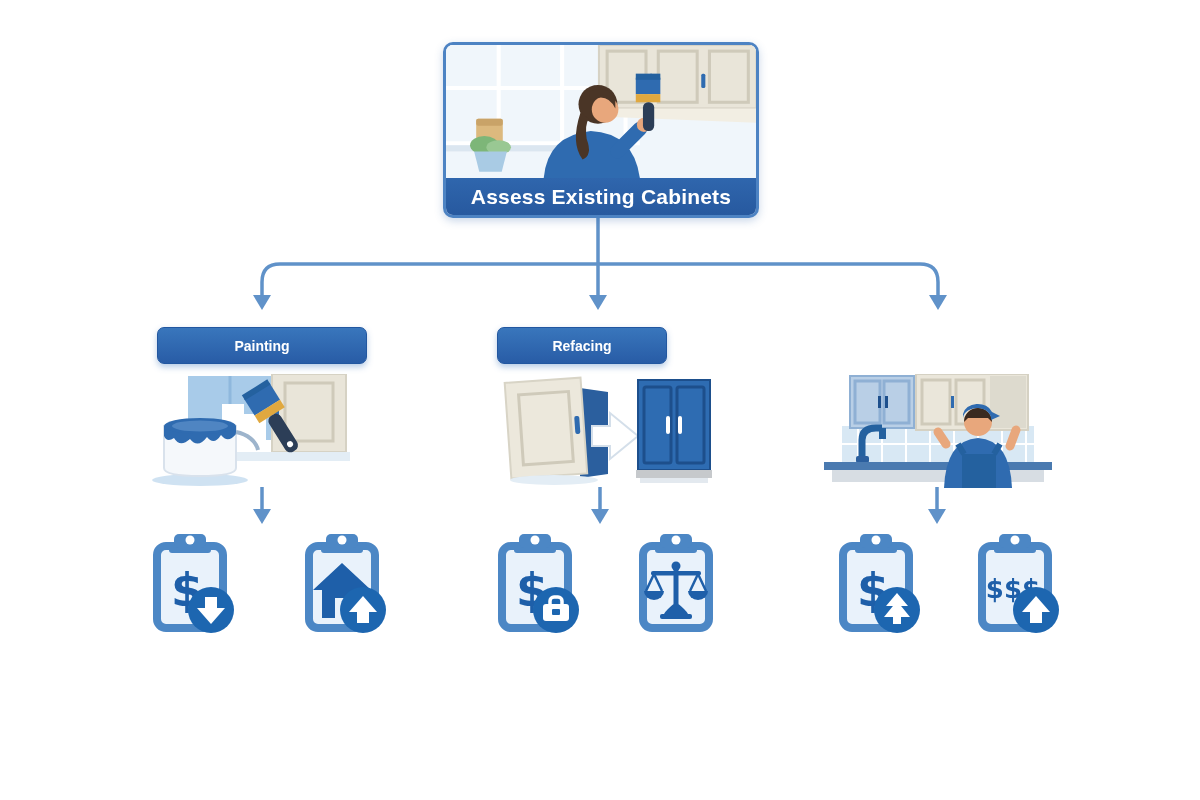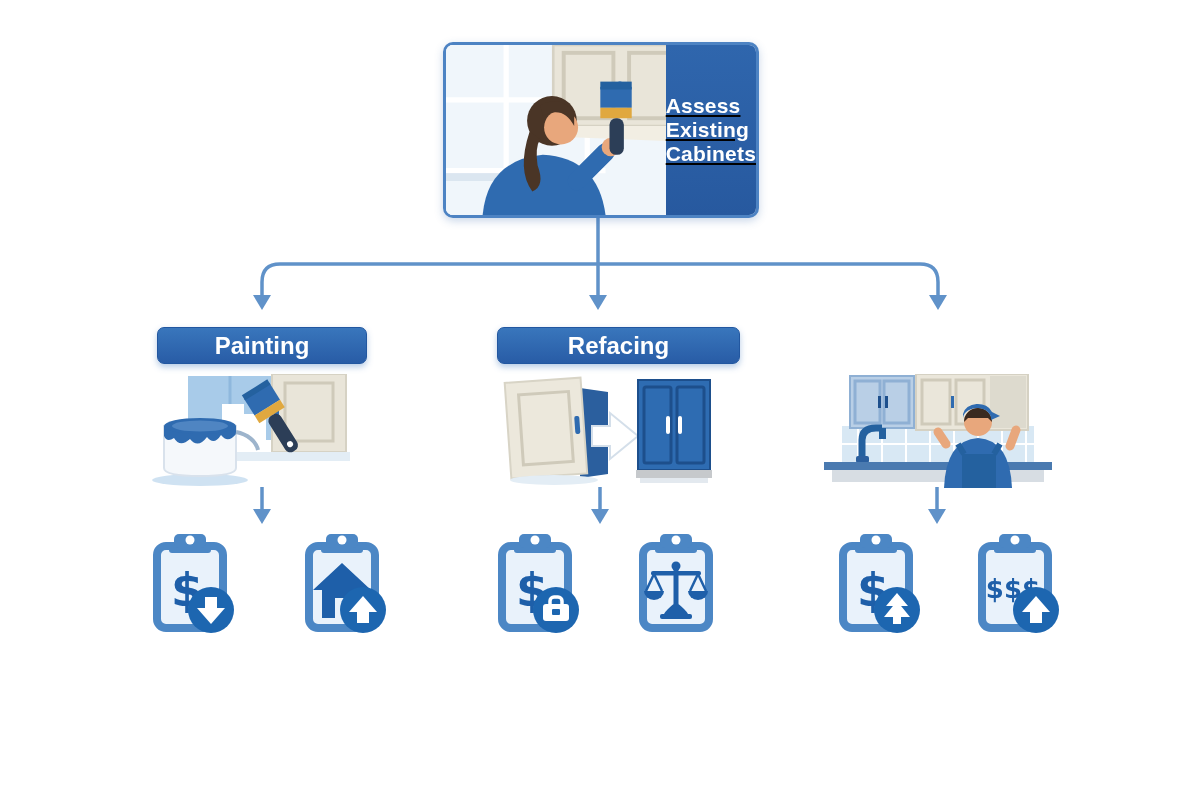--- a/index.html
+++ b/index.html
@@ -14,21 +14,21 @@
 
   
   .root-node {
     position: absolute; left: 443px; top: 42px;
     width: 310px; height: 170px;
     background: #ffffff;
     border: 3px solid #4d83c3;
     border-radius: 10px;
     box-shadow: 0 3px 8px rgba(42, 94, 167, 0.25);
     overflow: hidden;
-    display: flex; flex-direction: row; text-decoration: underline;
+    display: flex; flex-direction: column;
   }
   .root-illustration { flex: 1 1 auto; background: #f3f8fc; }
   .root-illustration svg { display: block; width: 100%; height: 100%; }
   .root-banner {
     flex: 0 0 37px;
     background: linear-gradient(#2f66ad, #27599f);
     color: #ffffff;
     font-size: 21px; font-weight: bold; letter-spacing: 0.2px;
     display: flex; align-items: center; justify-content: center;
   }
@@ -36,26 +36,26 @@
   
   .connectors { position: absolute; inset: 0; width: 1200px; height: 800px; pointer-events: none; }
 
   
   .branch-label {
     position: absolute; top: 327px; height: 37px;
     background: linear-gradient(#3976bc, #285ca6);
     border: 1px solid #2257a0;
     border-radius: 7px;
     box-shadow: 0 3px 6px rgba(90, 140, 200, 0.45);
-    color: #ffffff; font-size: 24px; font-weight: bold;
+    color: #ffffff; font-size: 14px; font-weight: bold;
     display: flex; align-items: center; justify-content: center;
     box-sizing: border-box;
   }
   .branch-label.painting  { left: 157px; width: 210px; }
-  .branch-label.refacing  { left: 497px; width: 243px; }
+  .branch-label.refacing  { left: 497px; width: 170px; }
   .branch-label.replacing { left: 833px; width: 210px; }
 
   
   .branch-illustration { position: absolute; top: 374px; height: 114px; }
   .branch-illustration svg { display: block; width: 100%; height: 100%; }
   .branch-illustration.painting  { left: 148px; width: 228px; }
   .branch-illustration.refacing  { left: 488px; width: 224px; }
   .branch-illustration.replacing { left: 824px; width: 228px; }
 
   

